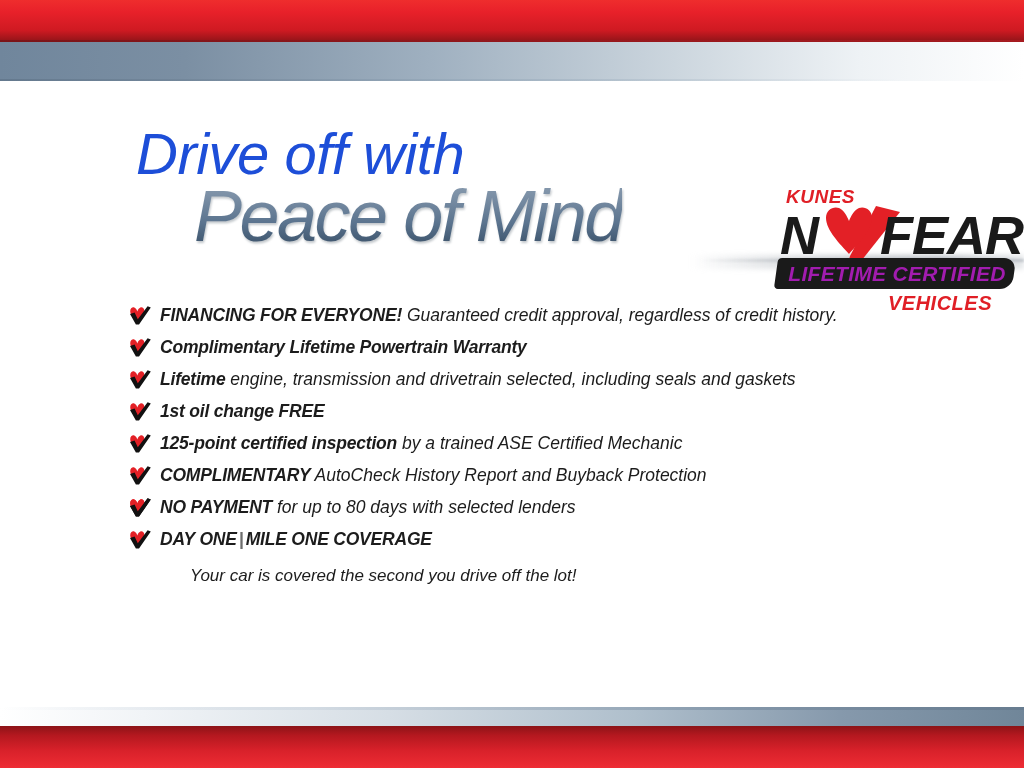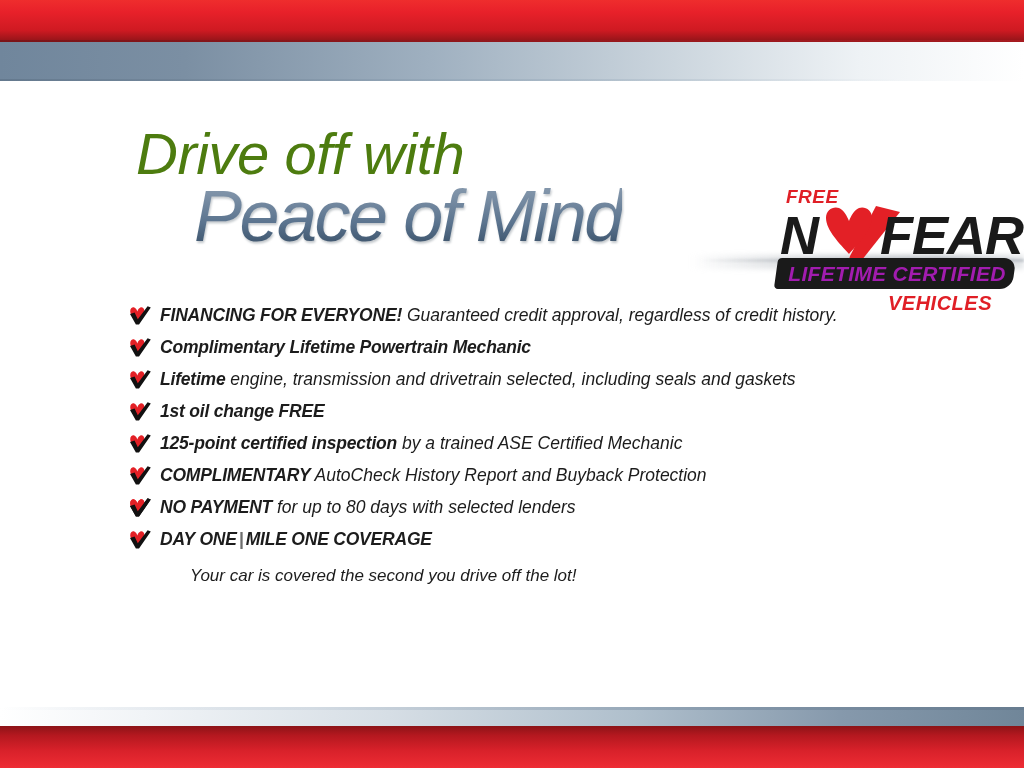--- a/index.html
+++ b/index.html
@@ -46,21 +46,21 @@
     position:absolute; left:0; top:726px; width:1024px; height:42px;
     background:linear-gradient(to bottom, #8c1317 0%, #b4181f 22%, #d8212a 58%, #ee2c34 100%);
   }
 
   
   .header { position:absolute; left:0; top:81px; width:1024px; height:182px; }
 
   .headline { position:absolute; left:136px; top:44px; }
   .headline-line1 {
     font-size:58px; line-height:58px; font-style:italic; font-weight:400;
-    color:#4d7c0f; letter-spacing:-0.5px;
+    color:#1d4ed8; letter-spacing:-0.5px;
     text-shadow:0 1px 0 rgba(255,255,255,.9);
     white-space:nowrap;
   }
   .headline-line2 {
     position:relative; left:58px; top:-4px;
     font-size:72px; line-height:74px; font-style:italic; font-weight:400;
     letter-spacing:-2.5px; white-space:nowrap;
     background:linear-gradient(to bottom,#8d9fb2 0%, #7c90a6 22%, #5a738e 60%, #3f566e 88%, #51687f 100%);
     -webkit-background-clip:text; background-clip:text;
     -webkit-text-fill-color:transparent; color:#4c6480;
@@ -145,21 +145,21 @@
   <div class="header">
     <div class="header-sep"></div>
     <div class="header-sep2"></div>
 
     <div class="headline">
       <div class="headline-line1">Drive off with</div>
       <div class="headline-line2">Peace of Mind</div>
     </div>
 
     <div class="logo">
-      <div class="logo-kunes">FREE</div>
+      <div class="logo-kunes">KUNES</div>
 
       <div class="logo-main">
         <div class="logo-n">N</div>
         <div class="logo-check">
           <svg viewBox="0 0 86 68" width="86" height="68">
             <path d="M60 2 L84 8 L38 66 L30 66 L34 52 Z" fill="#e32026"></path>
             <path d="M10 14 C10 6 17 2 23 4 C28 6 31 12 33 17 C35 12 38 6 43 4
                      C49 2 56 6 56 14 C56 26 42 40 33 50 C24 40 10 26 10 14 Z" fill="#e32026"></path>
           </svg>
         </div>
@@ -178,21 +178,21 @@
   <path d="M2.2 6.3 C2.2 3.4 4.4 1.8 6.3 2.5 C7.9 3.1 8.8 4.9 9.3 6.4
            C9.9 4.9 10.8 3.1 12.4 2.5 C14.3 1.8 16.4 3.4 16.4 6.3
            C16.4 10.4 11.6 14.9 9.3 17.4 C7 14.9 2.2 10.4 2.2 6.3 Z" fill="#e32026"></path>
   <path d="M2.0 9.0 L6.6 7.6 L9.8 14.3 L19.6 1.2 L22.8 2.6 L11.0 19.6 L7.9 19.6 Z" fill="#111111"></path>
 </svg></span><b>FINANCING FOR EVERYONE!</b><span class="reg"> Guaranteed credit approval, regardless of credit history.</span></div>
       <div class="bullet"><span class="mark"><svg viewBox="0 0 24 21" width="24" height="21">
   <path d="M2.2 6.3 C2.2 3.4 4.4 1.8 6.3 2.5 C7.9 3.1 8.8 4.9 9.3 6.4
            C9.9 4.9 10.8 3.1 12.4 2.5 C14.3 1.8 16.4 3.4 16.4 6.3
            C16.4 10.4 11.6 14.9 9.3 17.4 C7 14.9 2.2 10.4 2.2 6.3 Z" fill="#e32026"></path>
   <path d="M2.0 9.0 L6.6 7.6 L9.8 14.3 L19.6 1.2 L22.8 2.6 L11.0 19.6 L7.9 19.6 Z" fill="#111111"></path>
-</svg></span><b>Complimentary Lifetime Powertrain Mechanic</b></div>
+</svg></span><b>Complimentary Lifetime Powertrain Warranty</b></div>
       <div class="bullet"><span class="mark"><svg viewBox="0 0 24 21" width="24" height="21">
   <path d="M2.2 6.3 C2.2 3.4 4.4 1.8 6.3 2.5 C7.9 3.1 8.8 4.9 9.3 6.4
            C9.9 4.9 10.8 3.1 12.4 2.5 C14.3 1.8 16.4 3.4 16.4 6.3
            C16.4 10.4 11.6 14.9 9.3 17.4 C7 14.9 2.2 10.4 2.2 6.3 Z" fill="#e32026"></path>
   <path d="M2.0 9.0 L6.6 7.6 L9.8 14.3 L19.6 1.2 L22.8 2.6 L11.0 19.6 L7.9 19.6 Z" fill="#111111"></path>
 </svg></span><b>Lifetime</b><span class="reg"> engine, transmission and drivetrain selected, including seals and gaskets</span></div>
       <div class="bullet"><span class="mark"><svg viewBox="0 0 24 21" width="24" height="21">
   <path d="M2.2 6.3 C2.2 3.4 4.4 1.8 6.3 2.5 C7.9 3.1 8.8 4.9 9.3 6.4
            C9.9 4.9 10.8 3.1 12.4 2.5 C14.3 1.8 16.4 3.4 16.4 6.3
            C16.4 10.4 11.6 14.9 9.3 17.4 C7 14.9 2.2 10.4 2.2 6.3 Z" fill="#e32026"></path>

